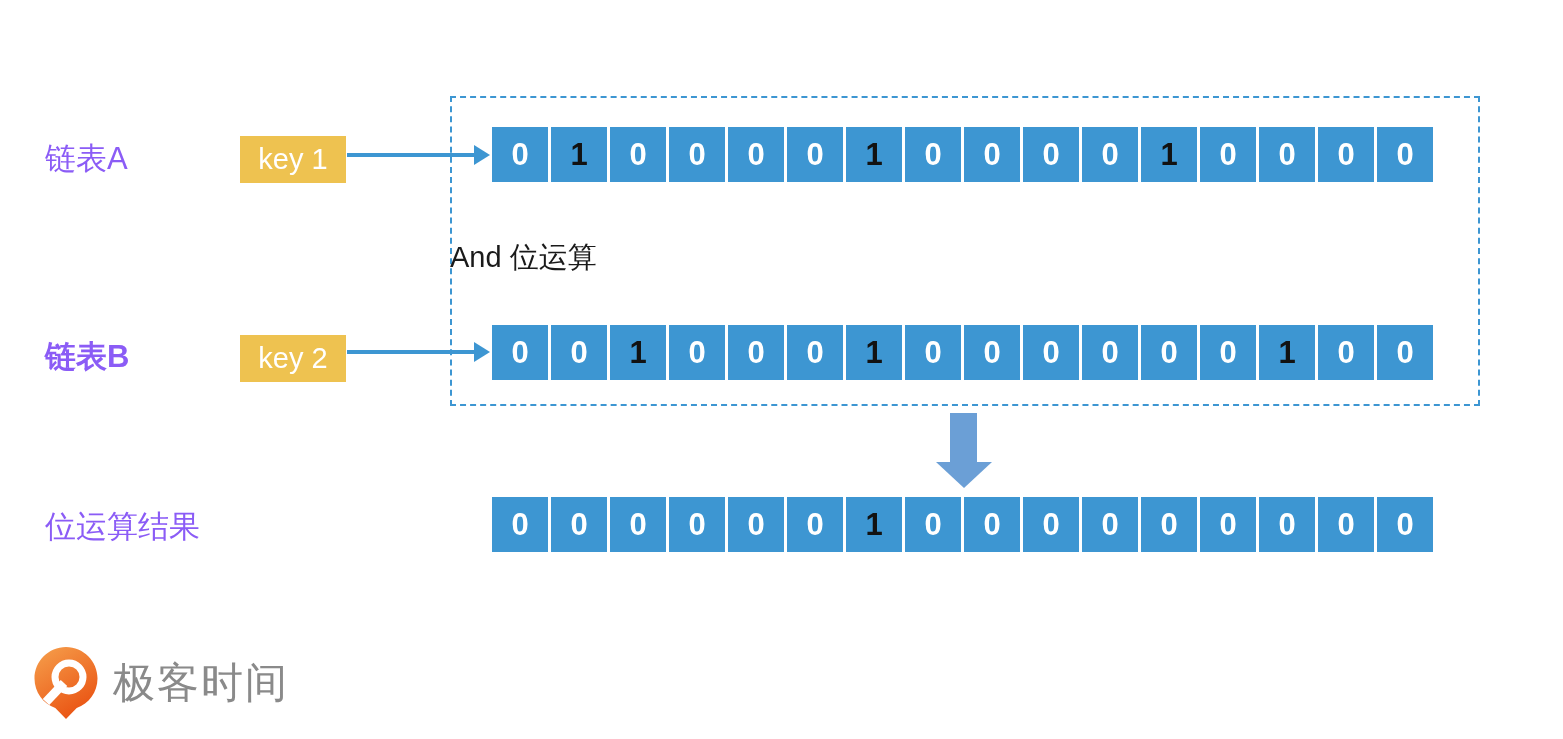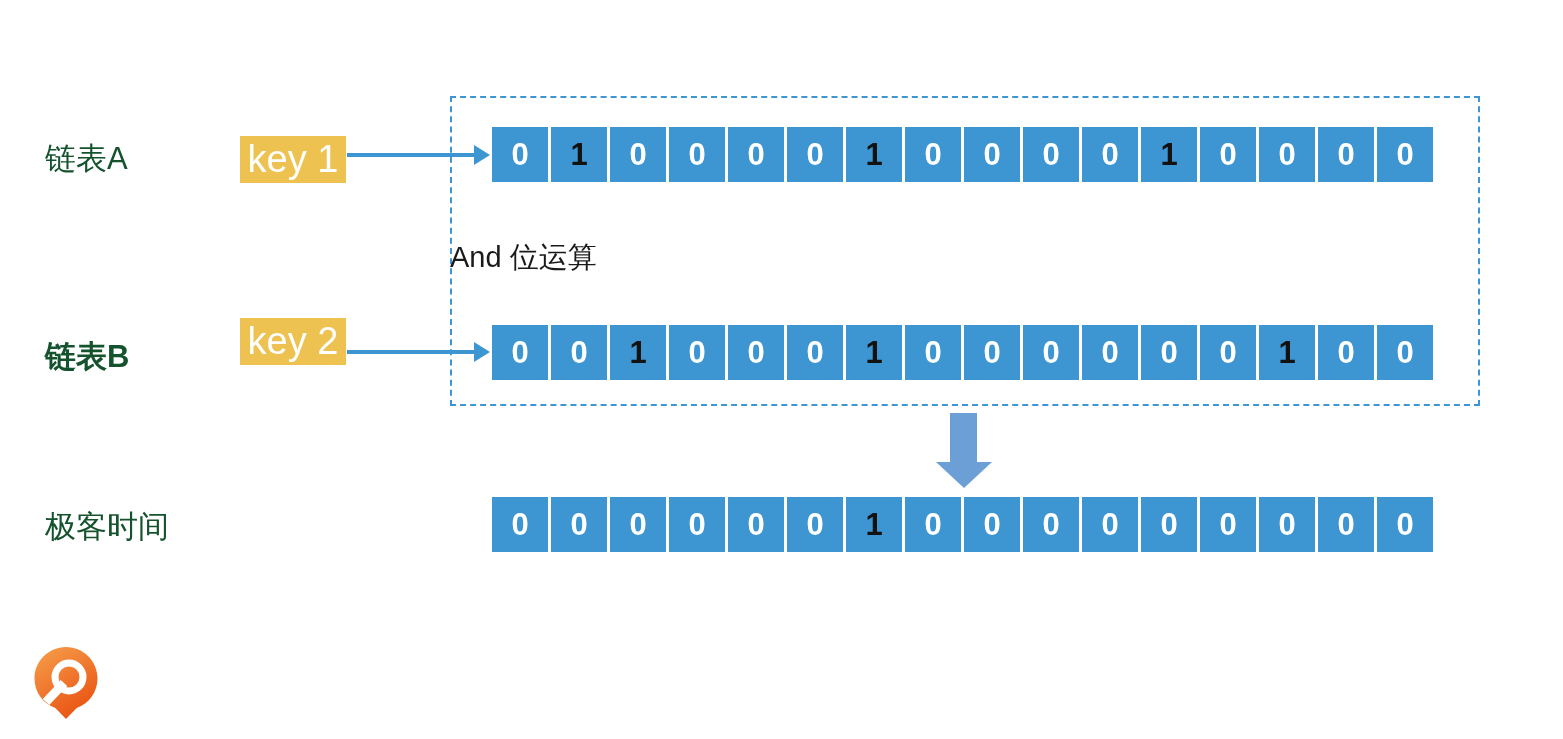--- a/index.html
+++ b/index.html
@@ -15,37 +15,37 @@
   .dotted-box {
     position: absolute;
     left: 450px; top: 96px;
     width: 1030px; height: 310px;
     border: 2px dashed var(--blue, #3d96d2);
   }
   .row-label {
     position: absolute;
     left: 45px;
     font-size: 31px;
-    color: #14532d;
+    color: #8b5cf6;
     white-space: nowrap;
   }
   #label-a { top: 138px; }
   #label-b { top: 336px; font-weight: bold; }
   #label-result { top: 506px; }
   .key-box {
     position: absolute;
     left: 240px;
     width: 106px; height: 47px;
     background: var(--yellow, #eec250);
     color: #ffffff;
-    font-size: 38px;
+    font-size: 29px;
     display: flex; align-items: center; justify-content: center;
   }
   #key1 { top: 136px; }
-  #key2 { top: 318px; }
+  #key2 { top: 335px; }
   .harrow-shaft {
     position: absolute;
     left: 347px;
     width: 130px; height: 4px;
     background: var(--blue, #3d96d2);
   }
   #arrow1-shaft { top: 153px; }
   #arrow2-shaft { top: 350px; }
   .harrow-head {
     position: absolute;
@@ -162,21 +162,21 @@
       <div class="bit-cell zero">0</div>
       <div class="bit-cell zero">0</div>
       <div class="bit-cell one">1</div>
       <div class="bit-cell zero">0</div>
       <div class="bit-cell zero">0</div>
     </div>
 
   <div class="down-arrow-shaft"></div>
   <div class="down-arrow-head"></div>
 
-  <div id="label-result" class="row-label">极客时间</div>
+  <div id="label-result" class="row-label">位运算结果</div>
   <div id="row-result" class="bit-row">
       <div class="bit-cell zero">0</div>
       <div class="bit-cell zero">0</div>
       <div class="bit-cell zero">0</div>
       <div class="bit-cell zero">0</div>
       <div class="bit-cell zero">0</div>
       <div class="bit-cell zero">0</div>
       <div class="bit-cell one">1</div>
       <div class="bit-cell zero">0</div>
       <div class="bit-cell zero">0</div>
@@ -194,15 +194,16 @@
       <defs>
         <linearGradient id="lg" x1="0" y1="0" x2="0.55" y2="1">
           <stop offset="0" stop-color="#f6a14d"></stop>
           <stop offset="1" stop-color="#ea5514"></stop>
         </linearGradient>
       </defs>
       <path d="M33 1 C15.6 1 1.5 15.1 1.5 32.5 c0 13.6 8.7 25.2 20.8 29.6 L33 73 l10.7-10.9 C55.8 57.7 64.5 46.1 64.5 32.5 64.5 15.1 50.4 1 33 1 Z" fill="url(#lg)"></path>
       <circle cx="36" cy="31" r="14" fill="none" stroke="#ffffff" stroke-width="7"></circle>
       <path d="M13 56 L31 37" stroke="#ffffff" stroke-width="9" fill="none"></path>
     </svg>
+    <span class="logo-text">极客时间</span>
   </div>
 
 </div>
 
 </body></html>

